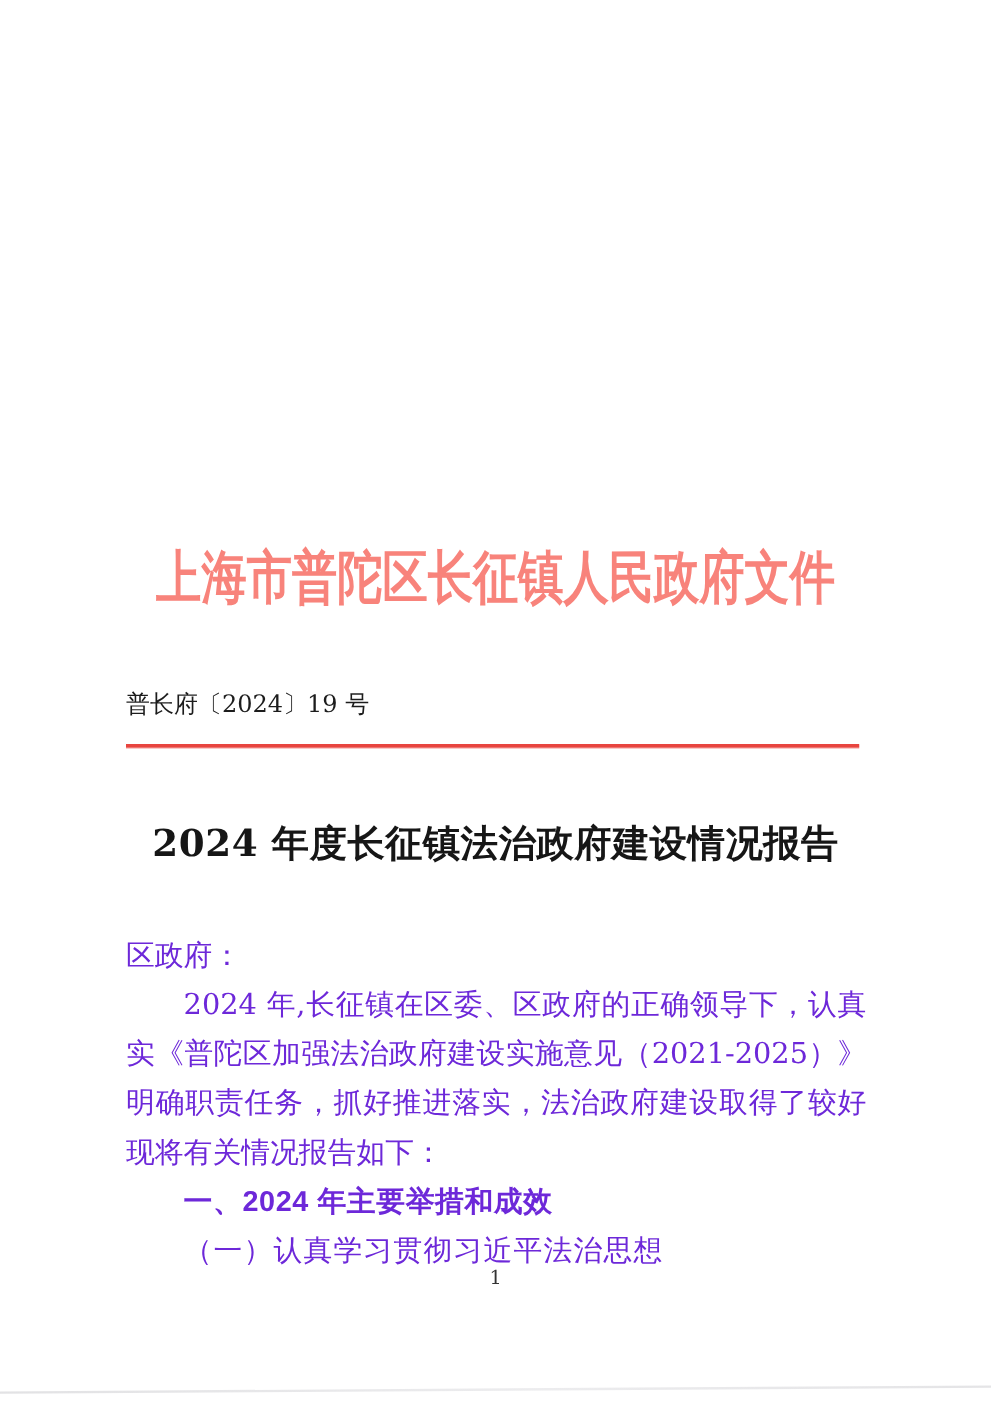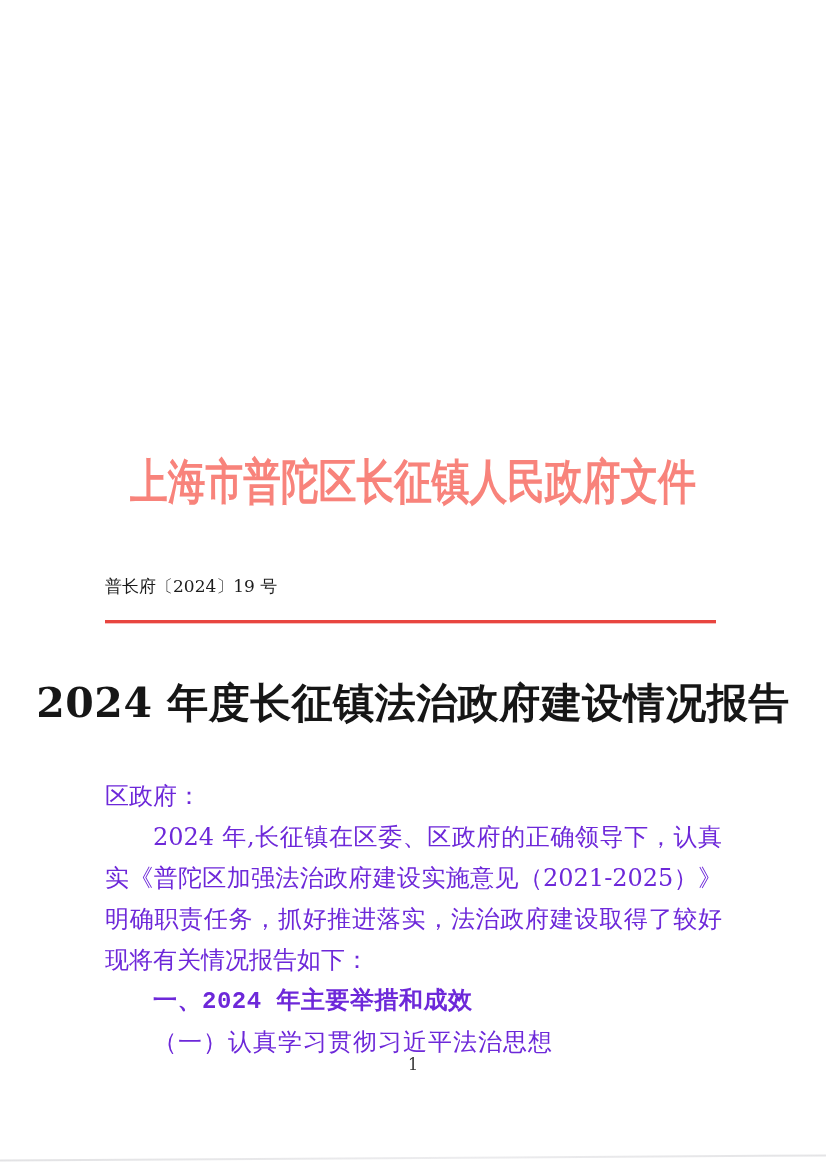--- a/index.html
+++ b/index.html
@@ -35,21 +35,21 @@
     letter-spacing: 0px;
   }
 
   
   .docnum-row {
     position: absolute;
     top: 570px;
     left: 105px;
     width: 612px;
     height: 32px;
-    font-size: 17px;
+    font-size: 20px;
     line-height: 32px;
     display: flex;
     justify-content: space-between;
     white-space: nowrap;
   }
   .issuer-name { margin-left: 10px; }
 
   
   .red-rule {
     position: absolute;
@@ -62,21 +62,21 @@
   }
 
   
   .doc-title {
     position: absolute;
     top: 682px;
     left: 0;
     width: 826px;
     margin: 0;
     text-align: center;
-    font-size: 41px;
+    font-size: 31px;
     font-weight: 700;
     line-height: 42px;
     color: #161616;
     letter-spacing: 0.5px;
     white-space: nowrap;
   }
 
   
   .body-block {
     position: absolute;
@@ -89,21 +89,21 @@
   }
   .line { height: 41px; white-space: nowrap; }
   .line.justify {
     white-space: normal;
     text-align: justify;
     text-align-last: justify;
     overflow: hidden;
   }
   .line.indent { text-indent: 2em; }
   .heading-sans {
-    font-family: Liberation Mono, monospace;
+    font-family: Liberation Sans, sans-serif;
     font-weight: 700;
     letter-spacing: 0.5px;
   }
   .heading-kai {
     font-weight: 400;
     letter-spacing: 1px;
   }
 
   
   .page-number {

